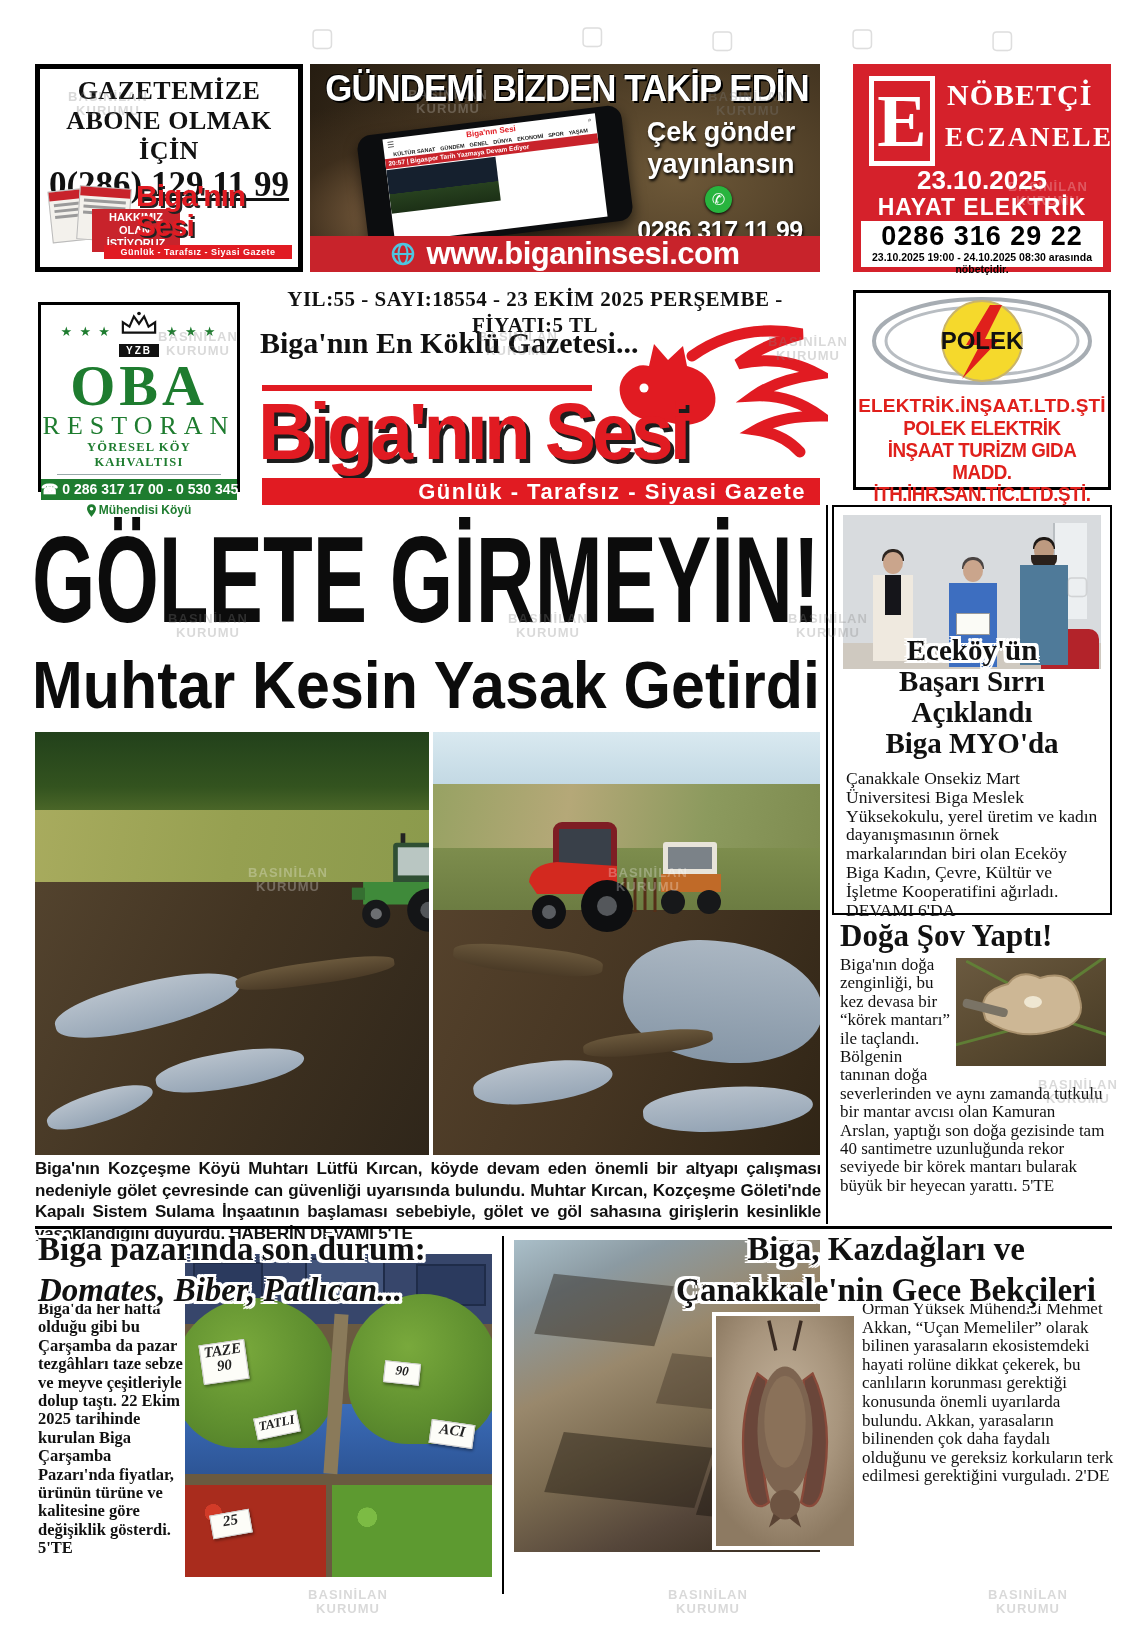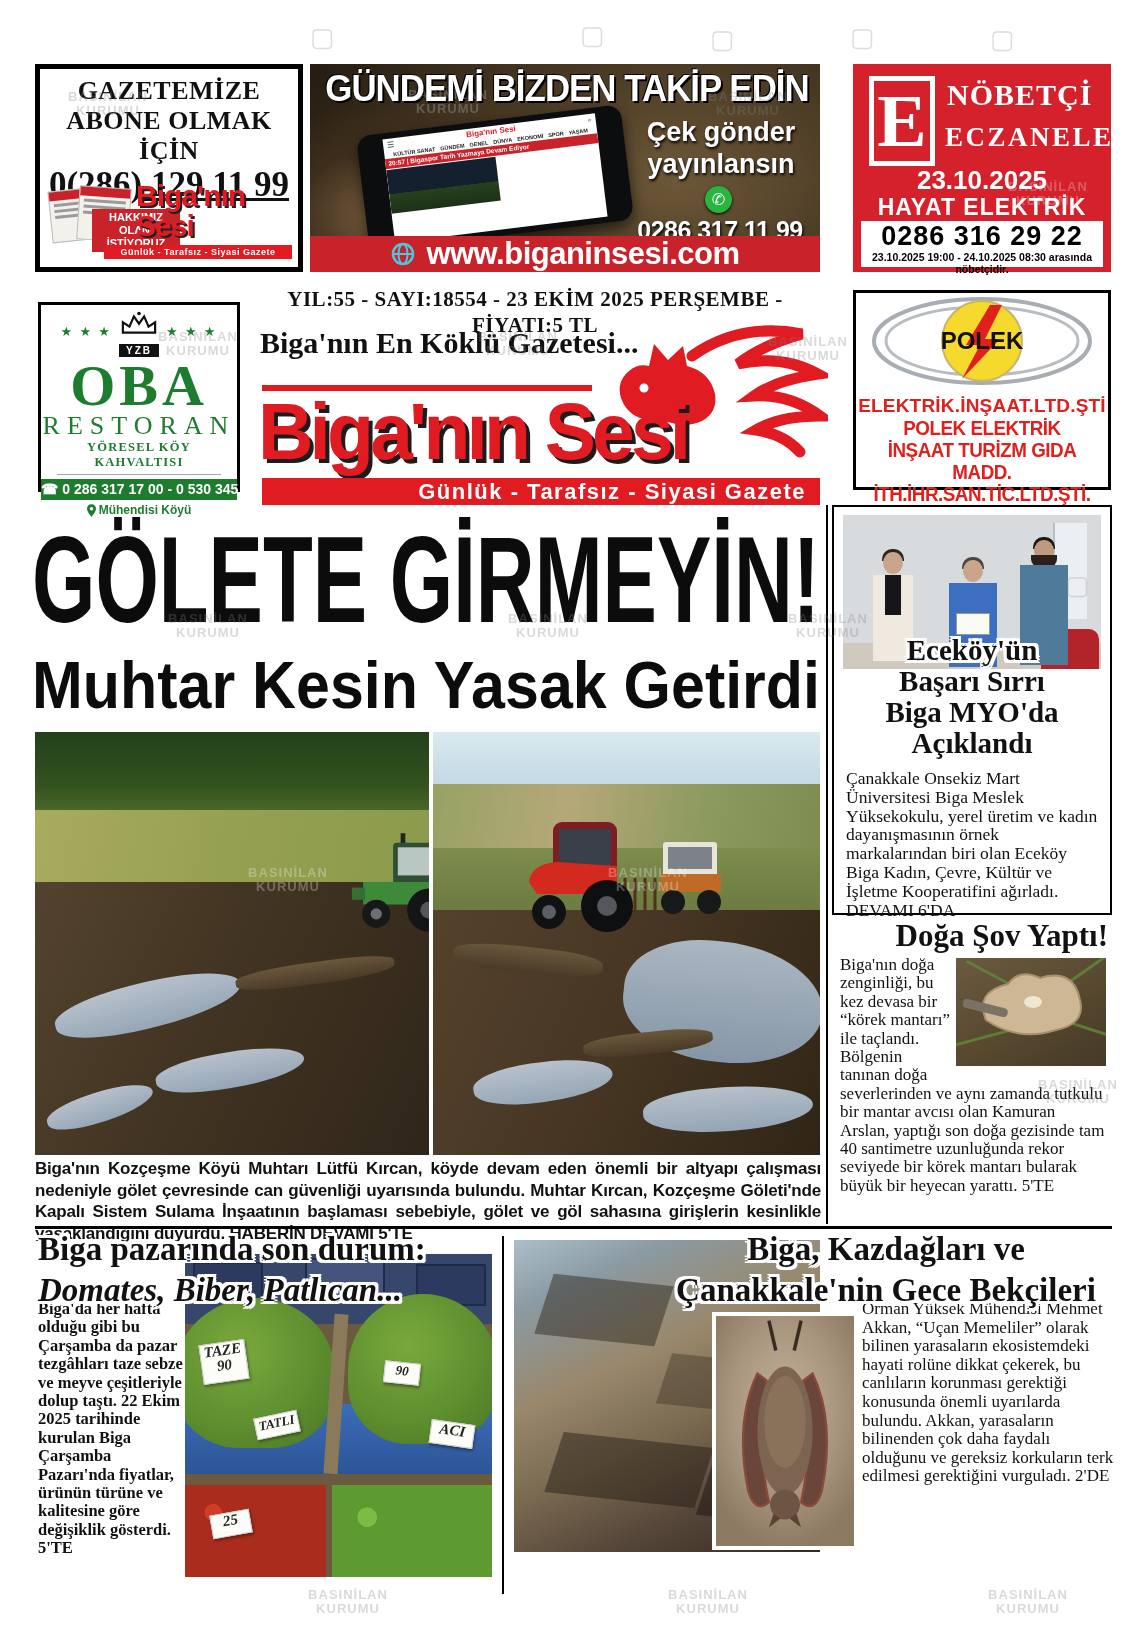--- a/index.html
+++ b/index.html
@@ -122,21 +122,21 @@
   .hair { position:absolute; width:22px; height:12px; border-radius:10px 10px 0 0; background:#2d2520; }
   .flag { position:absolute; right:14px; top:8px; width:34px; height:96px; background:#eceff1; border-left:2px solid #b9bec2; }
   .chair { position:absolute; right:2px; bottom:0; width:58px; height:40px; background:#b3232a; border-radius:10px 10px 0 0; }
   .cert { position:absolute; width:34px; height:22px; background:#fbfbf6; border:1px solid #999; }
   .eck-title { position:absolute; left:0; right:0; top:128px; text-align:center;
                font:bold 29px/31px "Liberation Serif",serif; z-index:4; }
   .halo { text-shadow:-3px -3px 0 #fff,3px -3px 0 #fff,-3px 3px 0 #fff,3px 3px 0 #fff,-3px 0 0 #fff,3px 0 0 #fff,0 -3px 0 #fff,0 3px 0 #fff; }
   .eck-body { position:absolute; left:12px; right:10px; top:262px; font:17.5px/18.8px "Liberation Serif",serif; text-align:left; }
 
   #doga { left:832px; top:918px; width:280px; height:304px; padding:0 4px 0 8px; overflow:hidden; }
-  .doga-title { text-align:right; font:bold 31px/36px "Liberation Serif",serif; }
+  .doga-title { text-align:left; font:bold 31px/36px "Liberation Serif",serif; }
   .mushroom-photo { float:right; width:150px; height:108px; margin:2px 2px 4px 6px; position:relative; overflow:hidden;
        background:linear-gradient(150deg,#6b5a40 0%, #57482f 55%, #453a26 100%); }
   .grassline { position:absolute; width:70px; height:3px; background:rgba(96,138,54,.8); border-radius:2px; }
   .doga-body { font:17px/18.4px "Liberation Serif",serif; text-align:left; margin-top:2px; }
 
   
   .photo { position:absolute; overflow:hidden; background:#6a5a40; }
   #photoL { left:35px; top:732px; width:394px; height:423px; }
   #photoR { left:433px; top:732px; width:387px; height:423px; }
   .pl-trees { position:absolute; left:0; top:0; right:0; height:78px;
@@ -390,22 +390,22 @@
       <div class="fig" style="left:176px;top:22px;width:50px;height:132px">
         <div class="hair" style="left:14px;top:0;background:#1d1815"></div>
         <div class="head" style="left:15px;top:3px;background:#bd9a80"></div>
         <div style="position:absolute;left:12px;top:18px;width:26px;height:12px;background:#2a211c;border-radius:0 0 8px 8px"></div>
         <div style="position:absolute;left:1px;top:28px;width:48px;height:100px;background:#4f7a99"></div>
       </div>
     </div>
     <div class="eck-title">
       <div class="halo">Eceköy'ün</div>
       <div>Başarı Sırrı</div>
+      <div>Açıklandı</div>
       <div>Biga MYO'da</div>
-      <div>Açıklandı</div>
     </div>
     <div class="eck-body">Çanakkale Onsekiz Mart Üniversitesi Biga Meslek Yüksekokulu, yerel üretim ve kadın dayanışmasının örnek markalarından biri olan Eceköy Biga Kadın, Çevre, Kültür ve İşletme Kooperatifini ağırladı. DEVAMI 6'DA</div>
   </div>
 
   <div id="doga" class="abs">
     <div class="doga-title">Doğa Şov Yaptı!</div>
     <div class="doga-body">
       <div class="mushroom-photo">
         <div class="grassline" style="left:6px;top:18px;transform:rotate(28deg)"></div>
         <div class="grassline" style="left:96px;top:10px;transform:rotate(-35deg)"></div>

